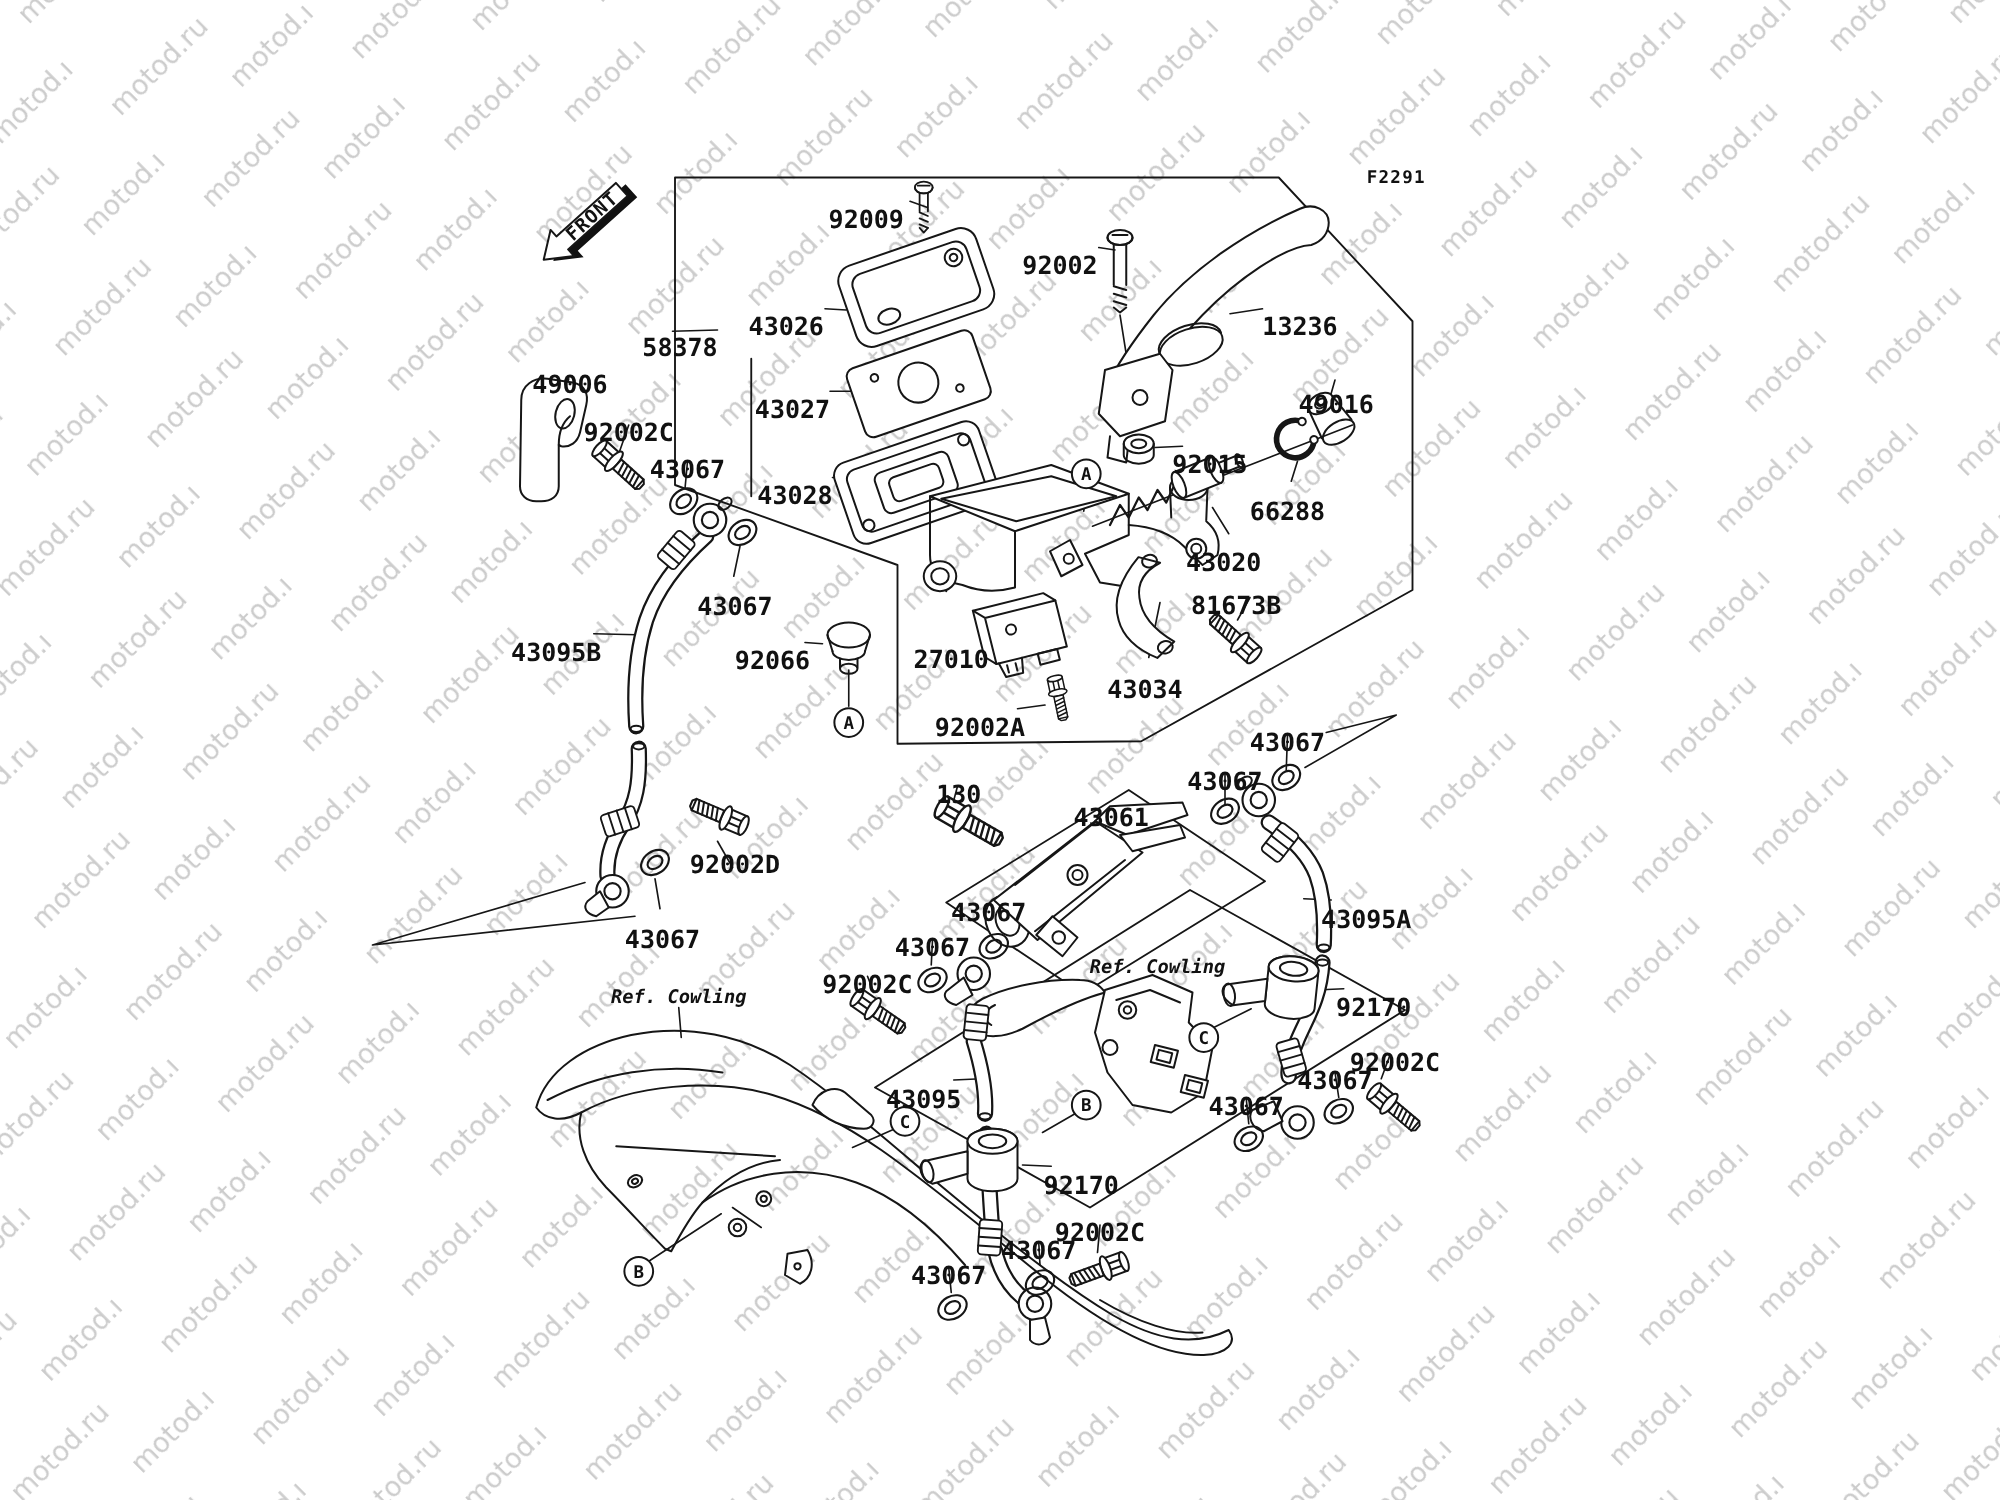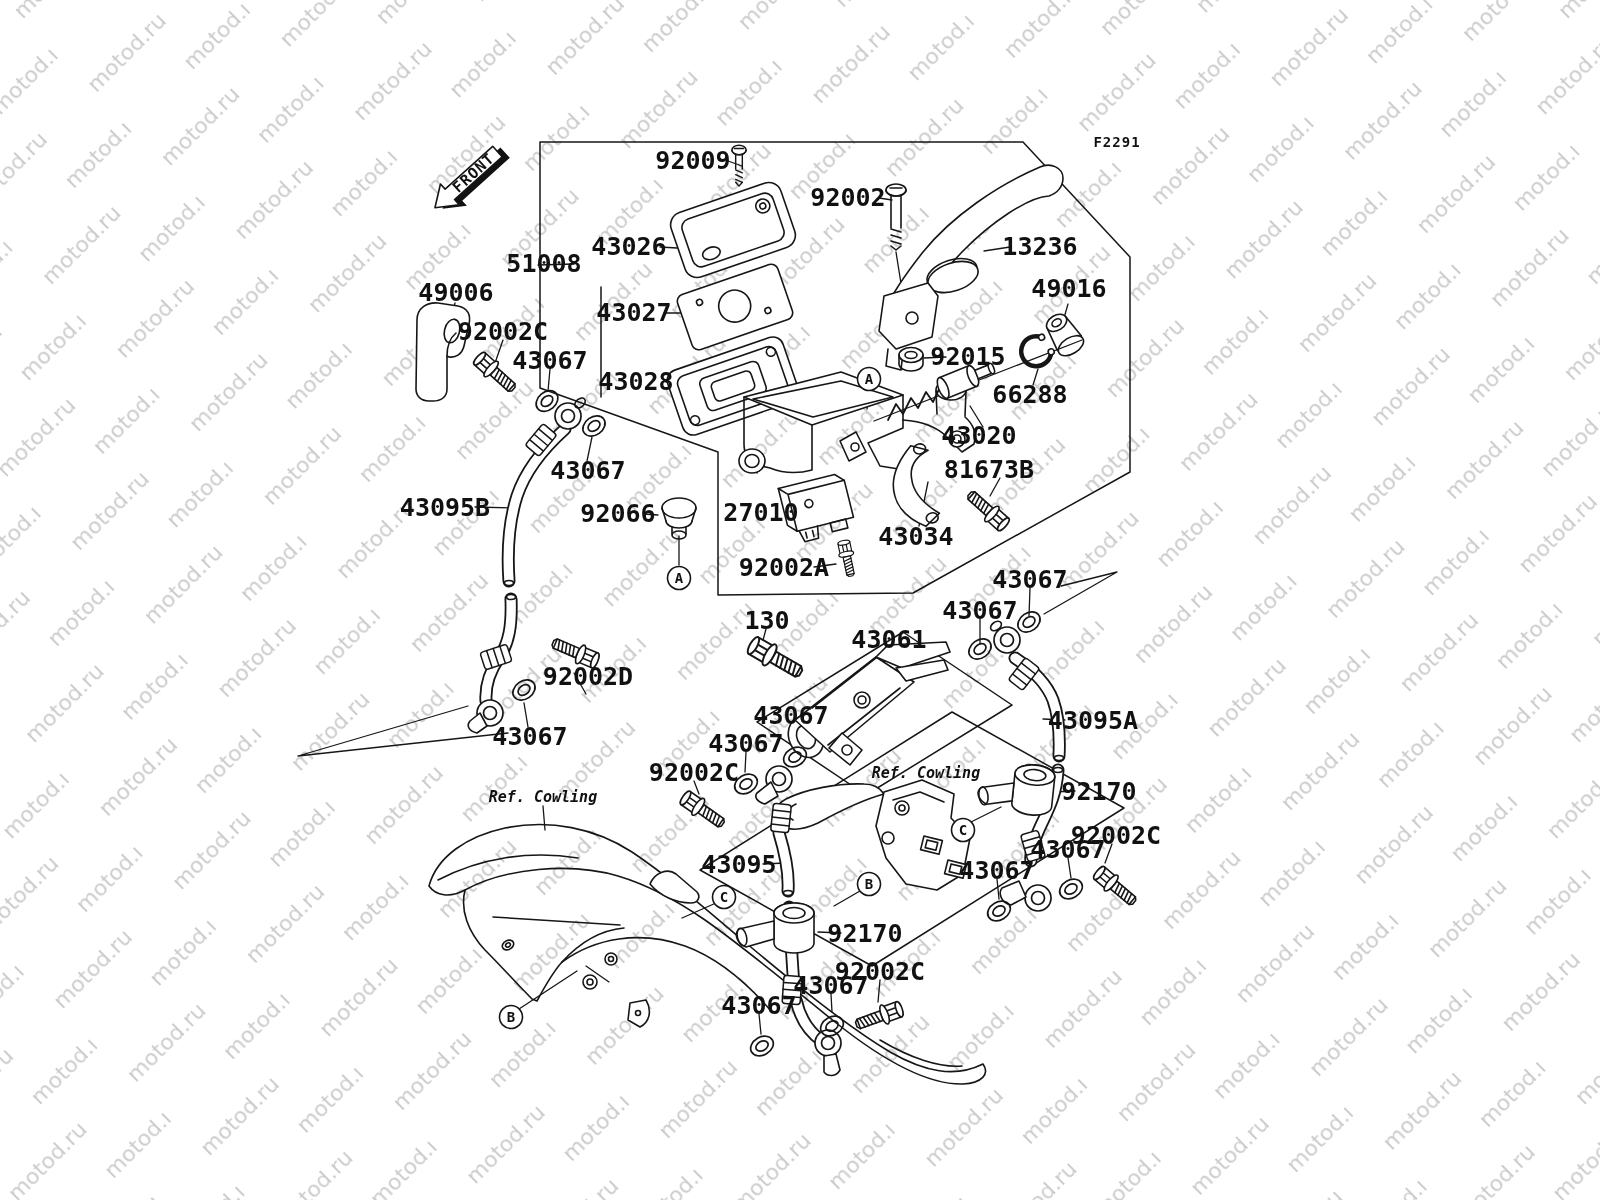--- a/index.html
+++ b/index.html
@@ -1,20 +1,20 @@
 <!DOCTYPE html>
 <html><head>
 <meta charset="utf-8">
 <style>
   html,body{margin:0;padding:0;background:#fff;}
   #stage{position:relative;width:1600px;height:1200px;background:#fff;overflow:hidden;
          font-family:"DejaVu Sans Mono", monospace;}
   #stage svg{position:absolute;left:0;top:0;}
-  .plabel{position:absolute;transform:translate(-50%,-50%);font-weight:bold;font-size:25px;
-          color:#111;white-space:nowrap;letter-spacing:0px;}
+  .plabel{position:absolute;transform:translate(-50%,-50%);font-weight:bold;font-size:20px;
+          color:#111;white-space:nowrap;letter-spacing:0px;margin-top:15px;}
   .reflabel{position:absolute;transform:translate(-50%,-50%);font-weight:bold;font-size:15px;
           color:#111;white-space:nowrap;font-style:italic;}
   .figcode{position:absolute;transform:translate(-50%,-50%);font-weight:bold;font-size:14px;
           color:#111;letter-spacing:1px;}
   .wmtext{font-family:"DejaVu Sans", sans-serif;font-size:22px;fill:#cccccc;}
   .mtext{font-family:"DejaVu Sans Mono", monospace;font-weight:bold;font-size:14px;fill:#111;}
   .ftext{font-family:"DejaVu Sans Mono", monospace;font-weight:bold;font-size:15px;fill:#111;letter-spacing:1px;}
 </style>
 </head>
 <body>
@@ -399,27 +399,27 @@
       <text x="963" y="835" text-anchor="middle" class="mtext" stroke="none">C</text>
       <text x="724" y="902" text-anchor="middle" class="mtext" stroke="none">C</text>
     </g>
   </g>
 </svg>
 
 <div class="plabel" style="left:693px;top:160px">92009</div>
 <div class="plabel" style="left:848px;top:197px">92002</div>
 <div class="plabel" style="left:1040px;top:246px">13236</div>
 <div class="plabel" style="left:629px;top:246px">43026</div>
-<div class="plabel" style="left:544px;top:263px">51008</div>
+<div class="plabel" style="left:544px;top:263px">58378</div>
 <div class="plabel" style="left:634px;top:312px">43027</div>
 <div class="plabel" style="left:636px;top:381px">43028</div>
 <div class="plabel" style="left:456px;top:292px">49006</div>
 <div class="plabel" style="left:503px;top:331px">92002C</div>
 <div class="plabel" style="left:550px;top:360px">43067</div>
-<div class="plabel" style="left:1069px;top:288px">49016</div>
+<div class="plabel" style="left:1069px;top:308px">49016</div>
 <div class="plabel" style="left:968px;top:356px">92015</div>
 <div class="plabel" style="left:1030px;top:394px">66288</div>
 <div class="plabel" style="left:979px;top:435px">43020</div>
 <div class="plabel" style="left:989px;top:469px">81673B</div>
 <div class="plabel" style="left:916px;top:536px">43034</div>
 <div class="plabel" style="left:761px;top:512px">27010</div>
 <div class="plabel" style="left:784px;top:567px">92002A</div>
 <div class="plabel" style="left:618px;top:513px">92066</div>
 <div class="plabel" style="left:588px;top:470px">43067</div>
 <div class="plabel" style="left:445px;top:507px">43095B</div>

